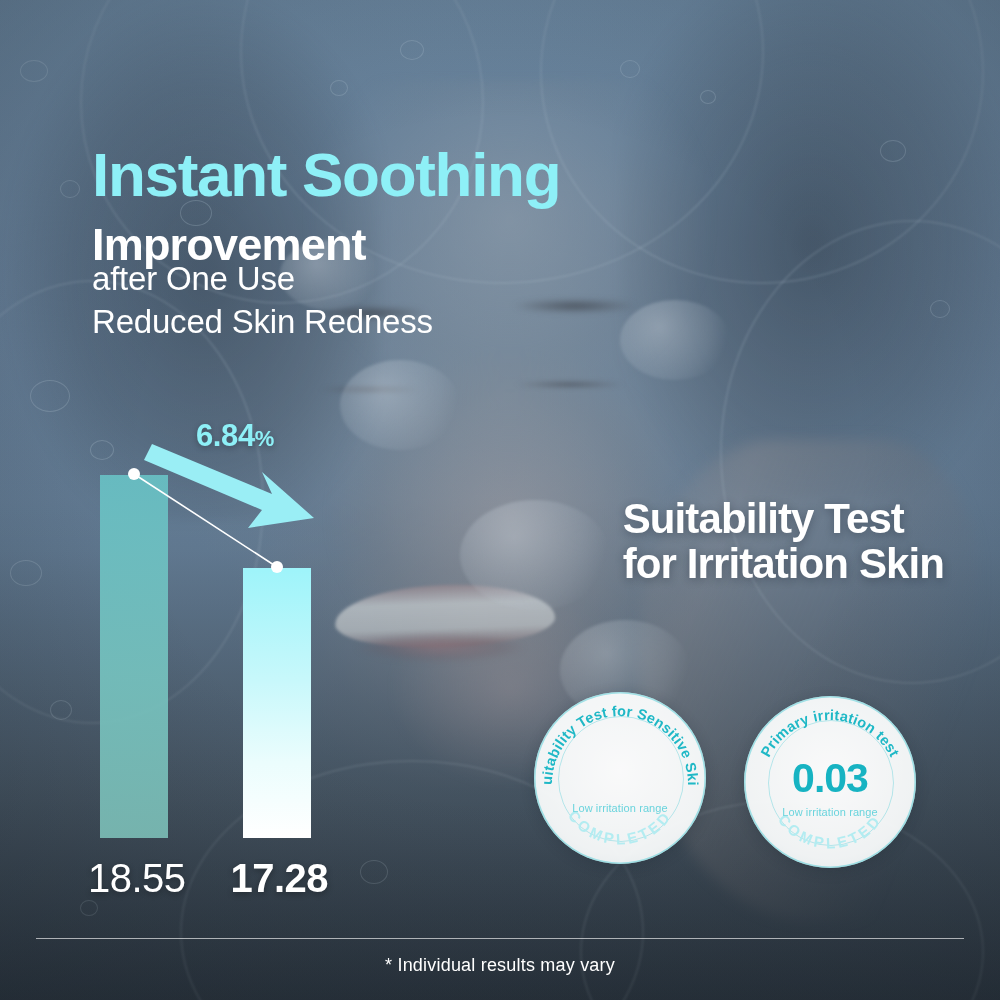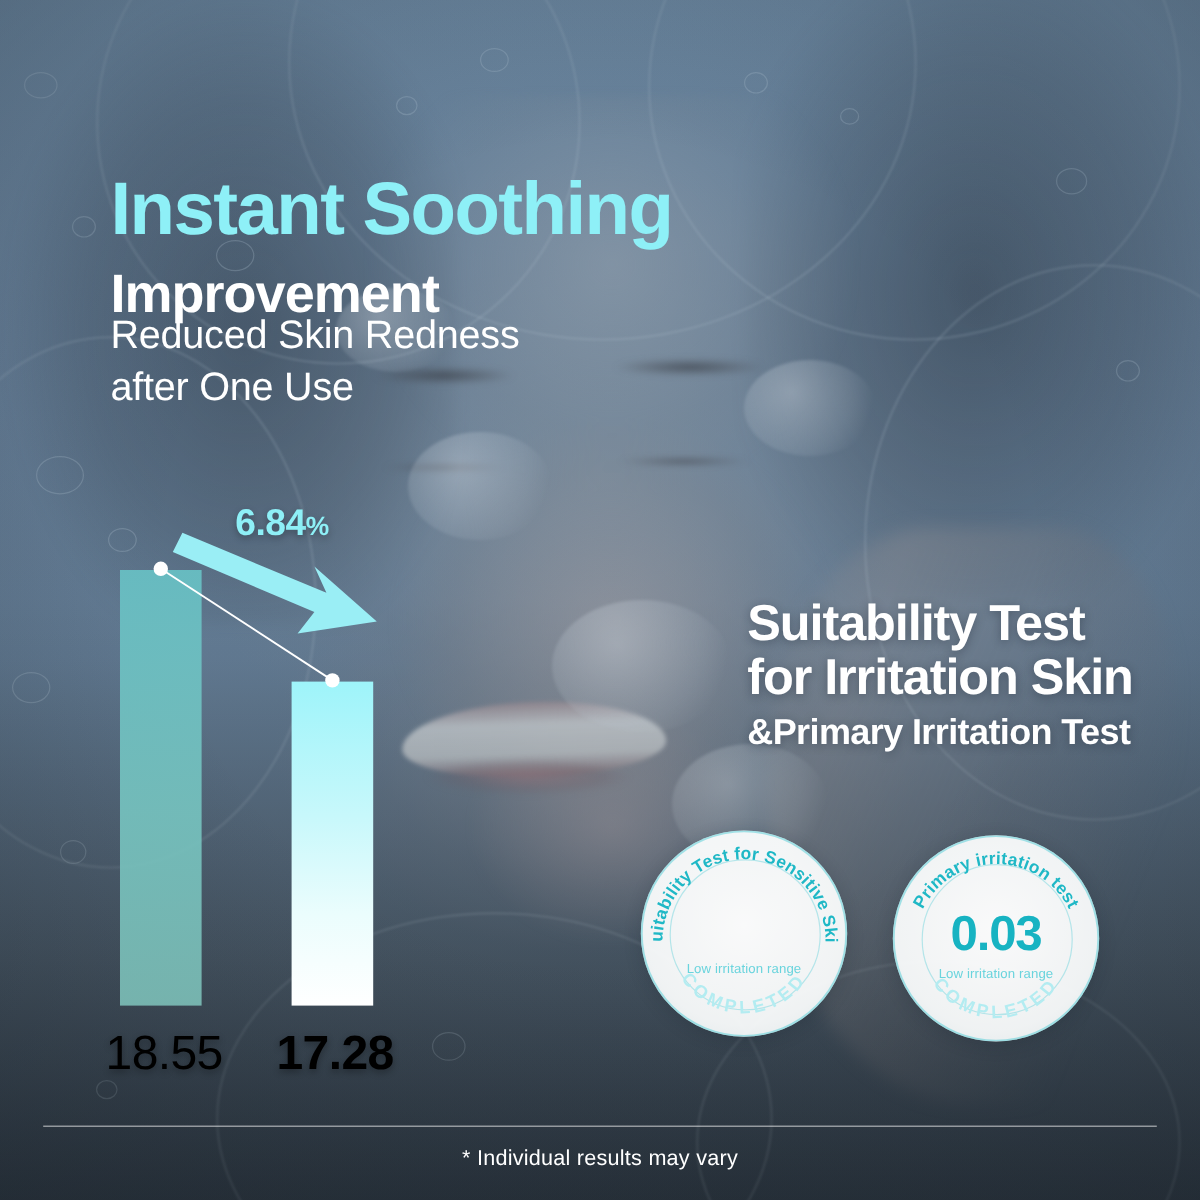--- a/index.html
+++ b/index.html
@@ -190,21 +190,21 @@
   .bar-b {
     left: 243px;
     top: 568px;
     width: 68px;
     height: 270px;
     background: linear-gradient(180deg, #9ef4fa 0%, #c8f8fb 42%, #ebfdfd 72%, #ffffff 100%);
   }
   .bar-label {
     position: absolute;
     top: 858px;
-    color: #000000;
+    color: #ffffff;
     font-size: 40px;
     line-height: 1;
     text-shadow: 0 2px 6px rgba(0,0,0,0.32);
   }
   .label-a {
     left: 88px;
     width: 96px;
     text-align: center;
     font-weight: 400;
     letter-spacing: -0.5px;
@@ -387,22 +387,22 @@
     <div class="bg-grade"></div>
     <div class="bg-vignette"></div>
   </div>
 
   <div class="headline-wrap">
     <div class="h-line1">Instant Soothing</div>
     <div class="h-line2">Improvement</div>
   </div>
 
   <div class="sub-wrap">
+    <div>after One Use</div>
     <div>Reduced Skin Redness</div>
-    <div>after One Use</div>
   </div>
 
   <div class="chart">
     <div class="bar bar-a"></div>
     <div class="bar bar-b"></div>
 
     <svg class="arrow-layer" width="420" height="1000" style="position:absolute; left:0; top:0; overflow:visible;">
 
       <line x1="134" y1="474" x2="277" y2="567" stroke="#ffffff" stroke-width="1.6"></line>
       <circle cx="134" cy="474" r="6" fill="#ffffff"></circle>
@@ -417,21 +417,20 @@
       <span>6.84</span><span class="sym">%</span>
     </div>
 
     <div class="bar-label label-a">18.55</div>
     <div class="bar-label label-b">17.28</div>
   </div>
 
   <div class="right-head">
     <div class="rh1">Suitability Test</div>
     <div class="rh2">for Irritation Skin</div>
-    <div class="rh3">&amp;Primary Irritation Test</div>
   </div>
 
   <div class="badge badge-1">
     <div class="badge-inner-ring"></div>
     <svg class="arc-svg" viewBox="0 0 172 172">
       <defs>
         <path id="arcTop1" d="M 18 92 A 68 68 0 0 1 154 92"></path>
         <path id="arcBot1" d="M 26 106 A 62 62 0 0 0 146 106"></path>
       </defs>
       <text class="arc-top" text-anchor="middle">

